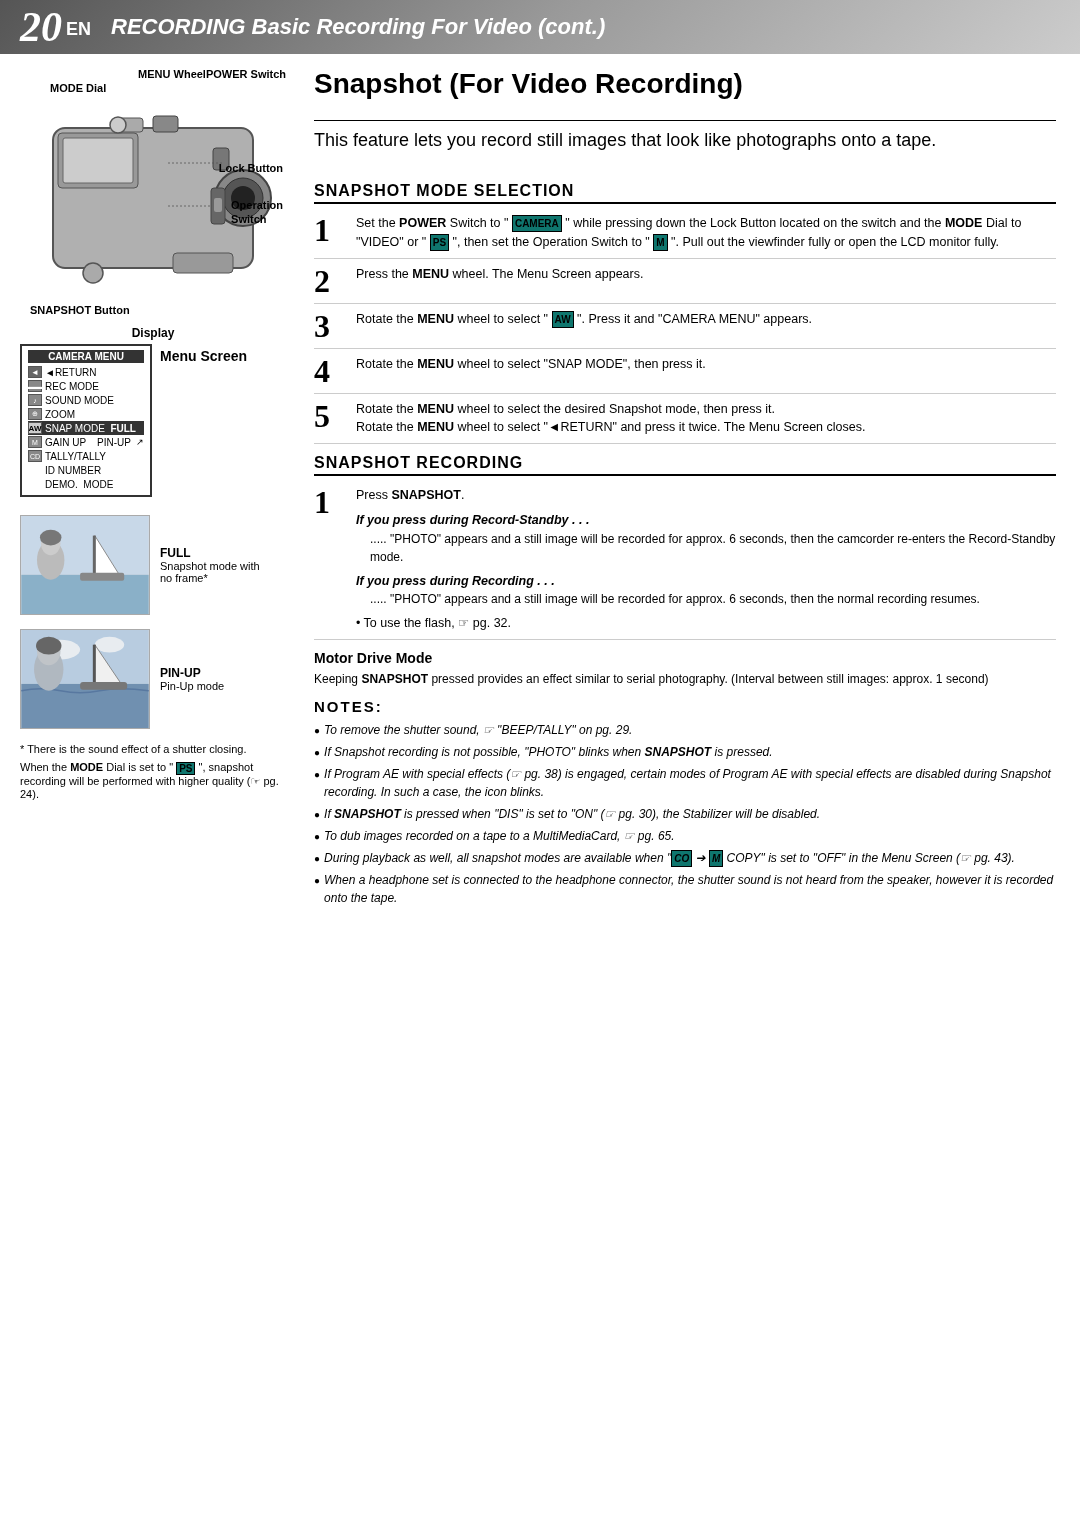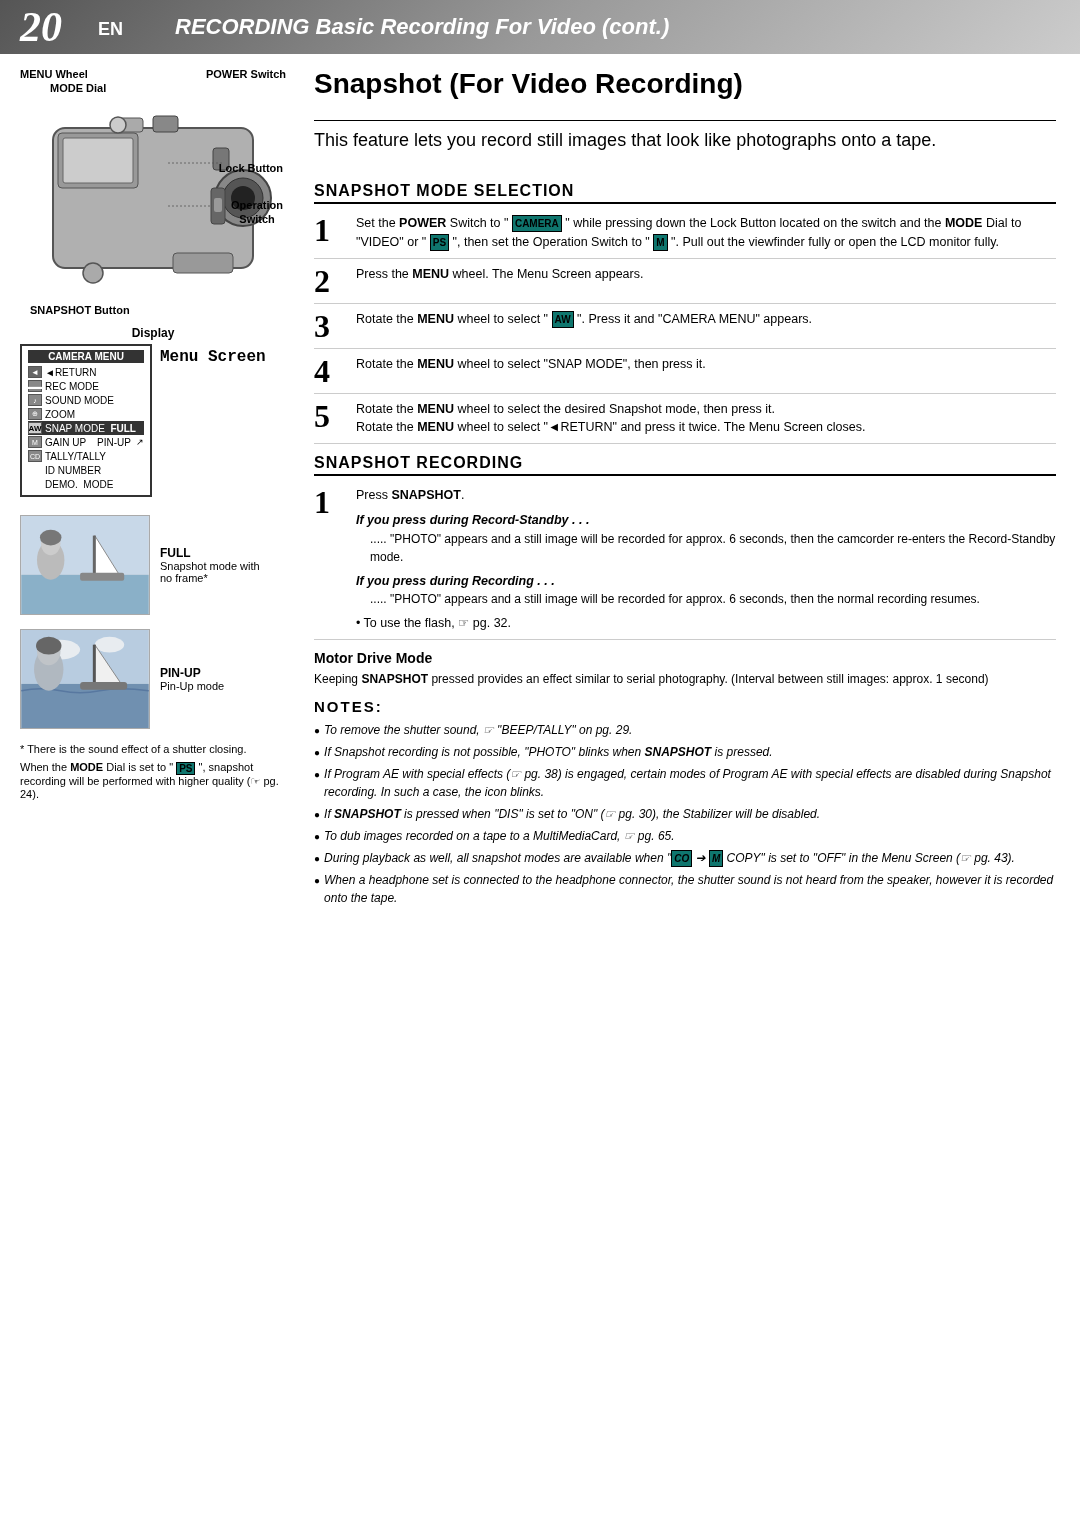--- a/index.html
+++ b/index.html
@@ -12,21 +12,20 @@
       color: #000;
     }
 
     
     .header {
       background: linear-gradient(135deg, #555 0%, #999 50%, #ccc 100%);
       display: flex;
       align-items: center;
       padding: 6px 20px;
       height: 54px;
-      gap: 32px;
     }
     .header-page-num {
       font-size: 42px;
       font-weight: bold;
       font-style: italic;
       color: #fff;
       font-family: Georgia, serif;
       margin-right: 4px;
     }
     .header-en {
@@ -61,21 +60,21 @@
       flex-shrink: 0;
     }
 
     
     .camera-diagram {
       position: relative;
       margin-bottom: 10px;
     }
     .camera-labels-top {
       display: flex;
-      justify-content: space-between;
+      justify-content: flex-end;
       margin-bottom: 2px;
       font-size: 11px;
       font-weight: bold;
     }
 
     .snapshot-button-label {
       font-size: 11px;
       font-weight: bold;
       margin: 6px 0 10px 10px;
     }
@@ -135,25 +134,24 @@
       border: 1px solid #555;
     }
     .menu-item-icon.return { background: #666; }
     .menu-item-icon.film { background: #888; }
     .menu-item-icon.sound { background: #888; }
     .menu-item-icon.zoom { background: #888; }
     .menu-item-icon.aw { background: #ccc; color: #000; font-weight: bold; }
     .menu-item-icon.m { background: #888; }
     .menu-item-icon.cd { background: #888; }
     .menu-screen-label {
-      font-size: 16px;
+      font-size: 14px;
       font-weight: bold;
       white-space: nowrap;
       margin-top: 4px;
-      font-family: Liberation Mono, monospace;
     }
 
     
     .photo-samples {
       margin-top: 18px;
     }
     .photo-sample {
       display: flex;
       align-items: center;
       margin-bottom: 14px;
@@ -349,21 +347,21 @@
           <circle cx="70" cy="175" r="10" fill="#aaa" stroke="#555" stroke-width="1.5"></circle>
 
           <rect x="150" y="155" width="60" height="20" rx="4" fill="#999" stroke="#555" stroke-width="1"></rect>
 
           <line x1="145" y1="65" x2="200" y2="65" stroke="#555" stroke-width="0.8" stroke-dasharray="2,2"></line>
           <line x1="145" y1="108" x2="188" y2="108" stroke="#555" stroke-width="0.8" stroke-dasharray="2,2"></line>
         </svg>
 
         
         <div style="position:absolute; right:0; top:63px; font-size:11px; font-weight:bold; text-align:right; line-height:1.3;">Lock Button</div>
-        <div style="position:absolute; right:0; top:100px; font-size:11px; font-weight:bold; text-align:center; line-height:1.3;">Operation<br>Switch</div>
+        <div style="position:absolute; right:0; top:100px; font-size:11px; font-weight:bold; text-align:left; line-height:1.3;">Operation<br>Switch</div>
       </div>
 
       <div class="snapshot-button-label">SNAPSHOT Button</div>
     </div>
 
     <div class="display-section">
       <div class="display-title">Display</div>
       <div class="menu-screen-area">
         <div class="menu-screen-box">
           <div class="menu-screen-header">CAMERA MENU</div>

